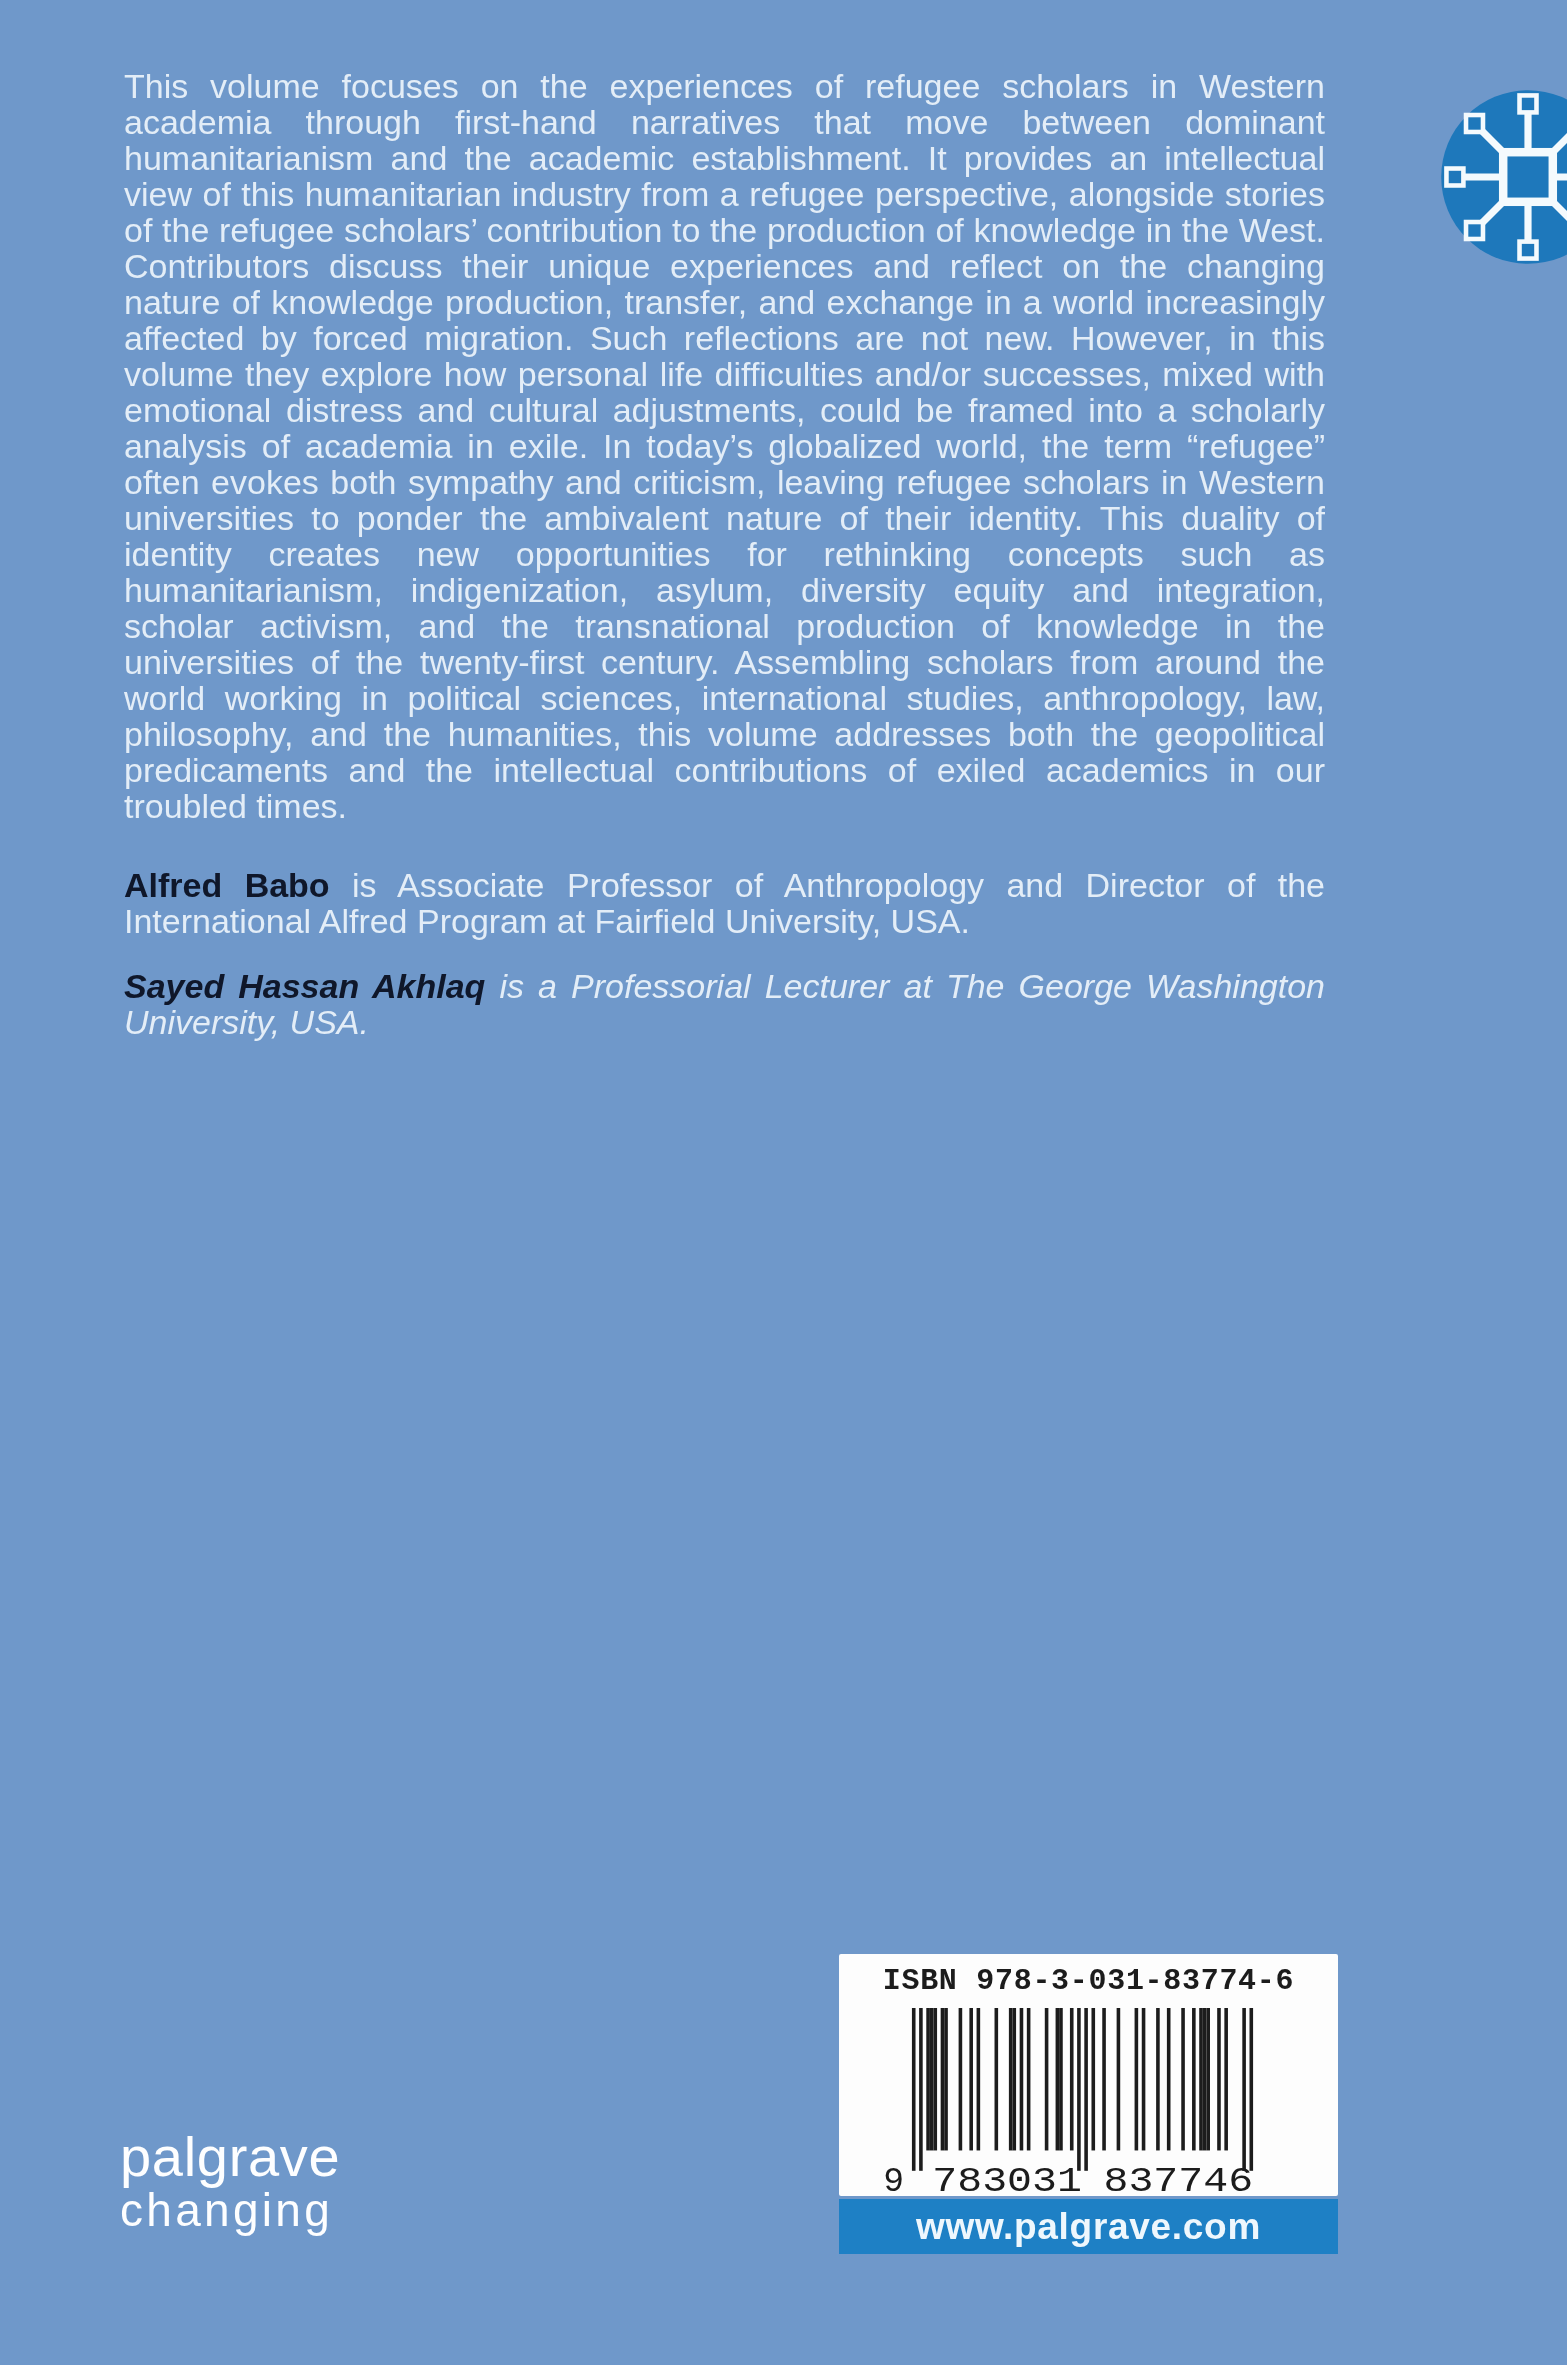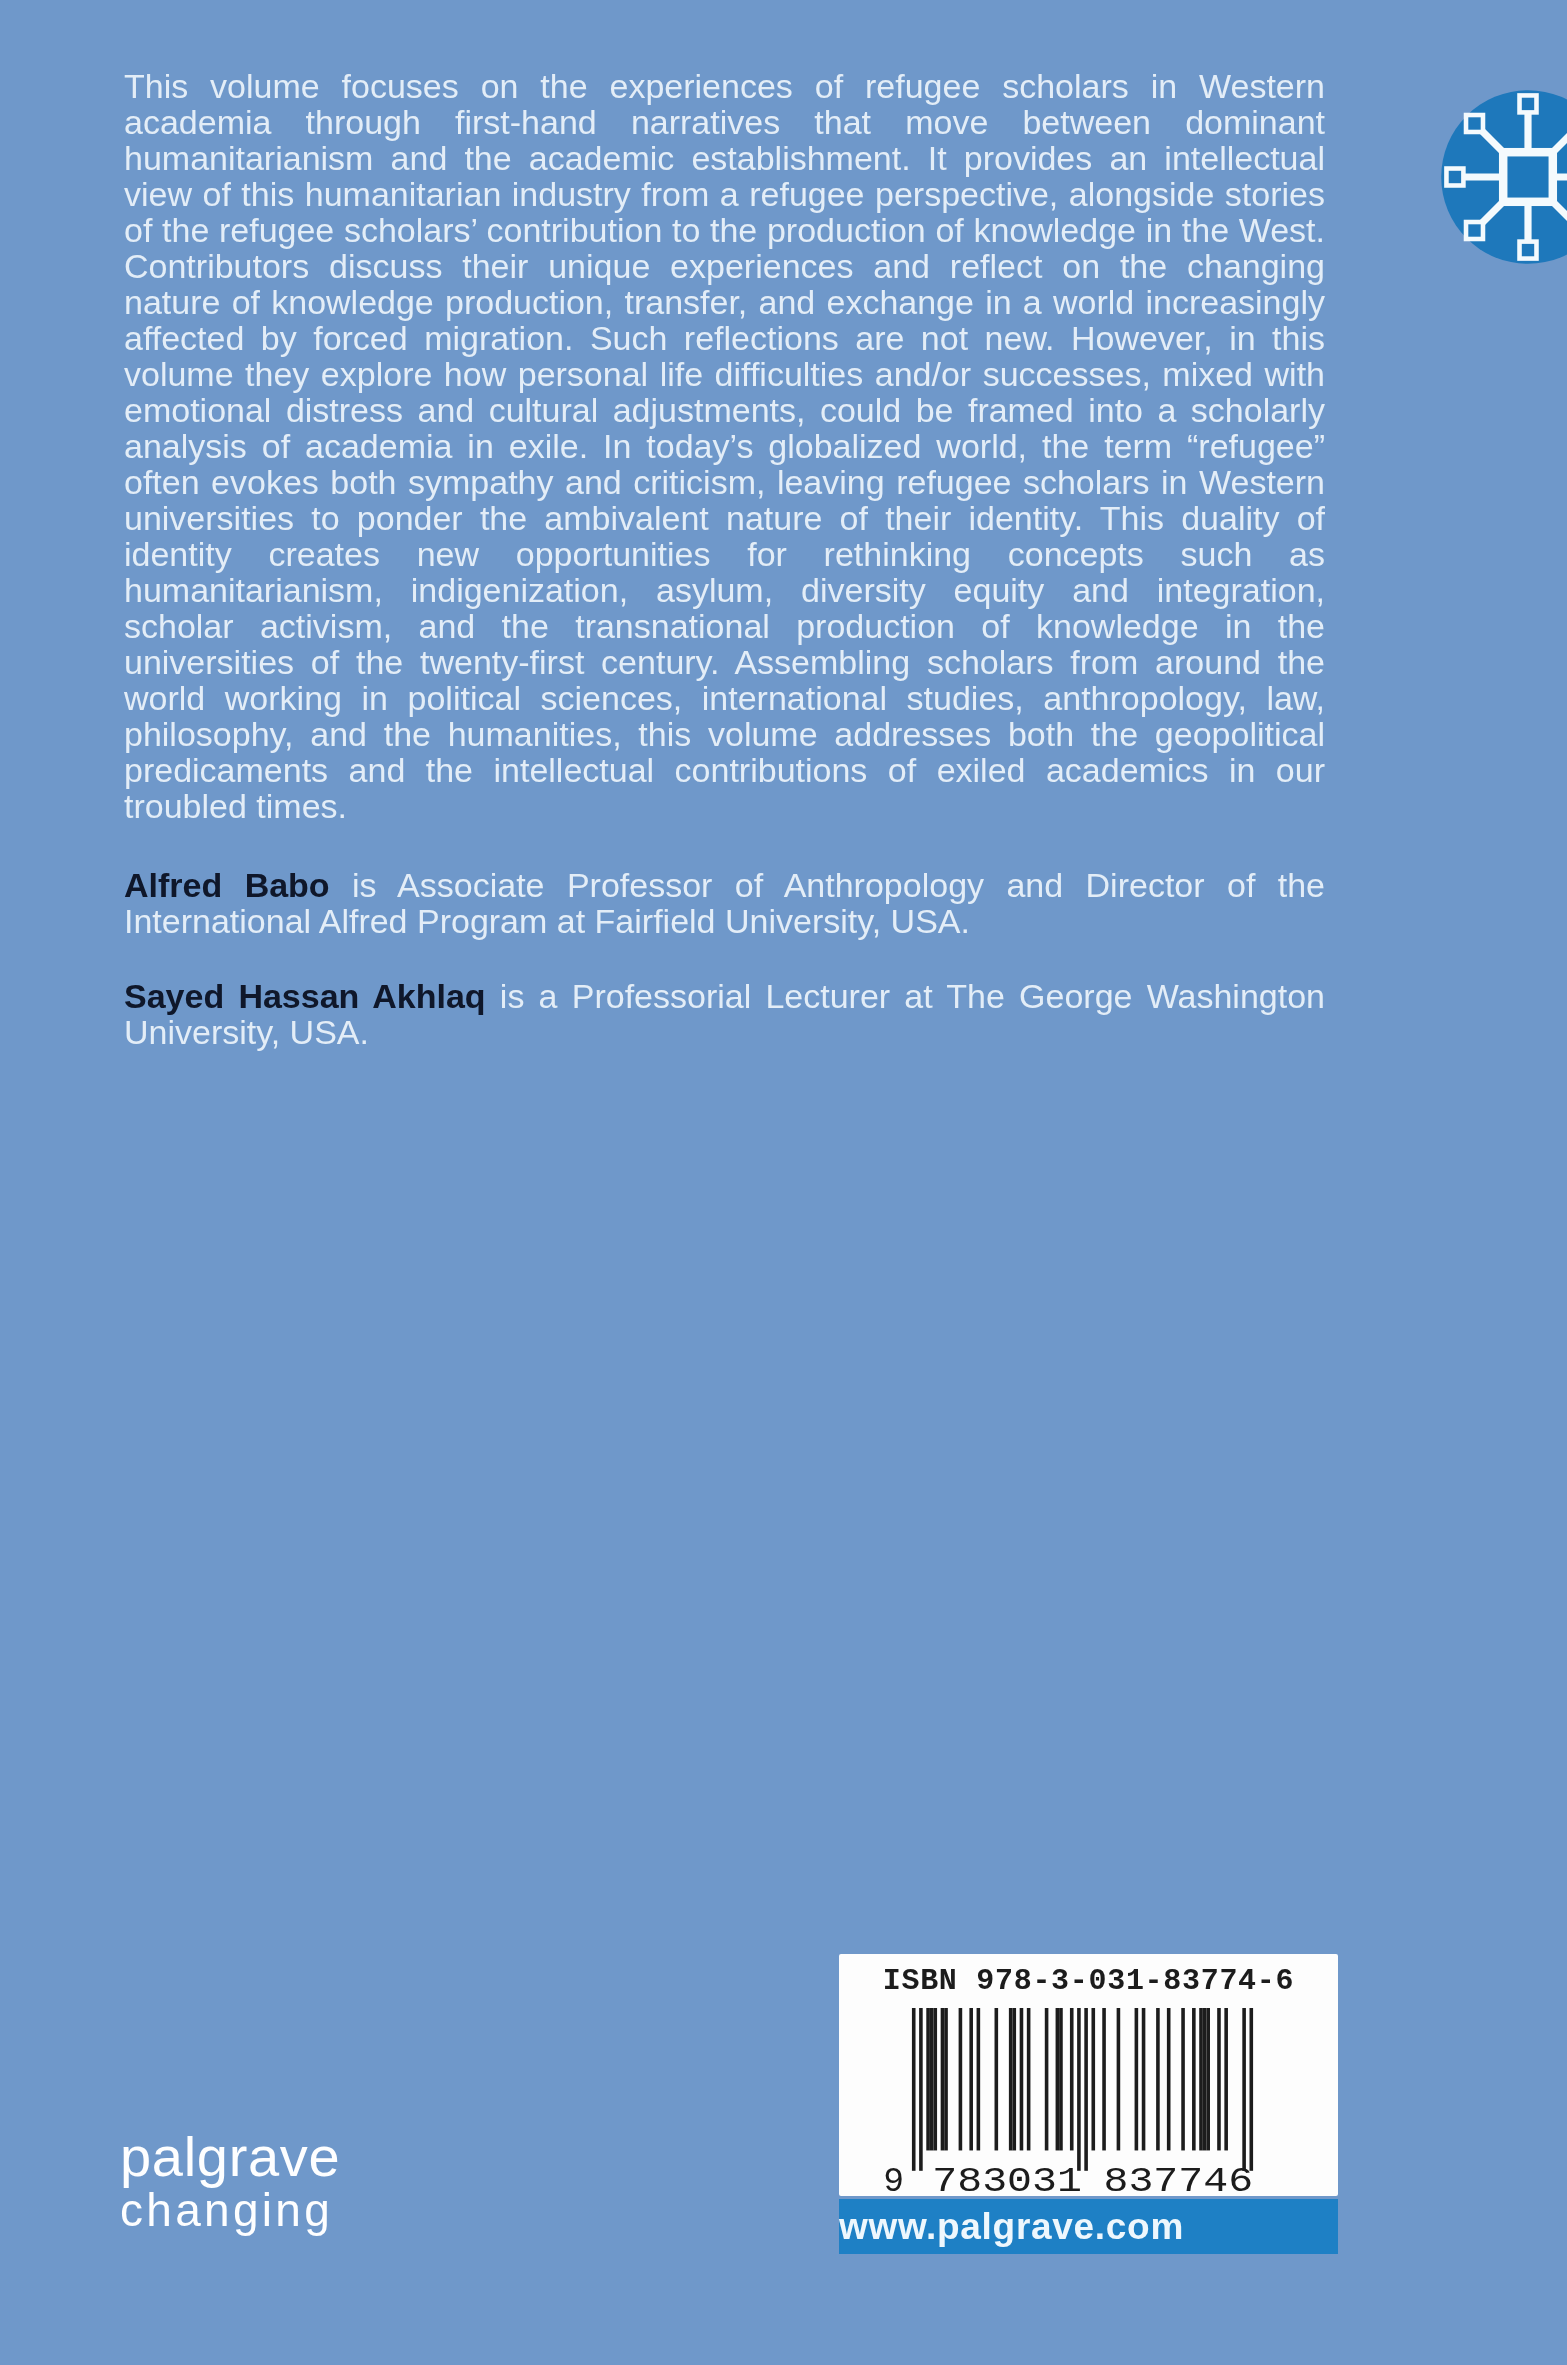--- a/index.html
+++ b/index.html
@@ -23,21 +23,21 @@
     position:absolute;
     left:124px;top:68px;
     width:1201px;
     color:#e3edf7;
     font-size:34px;
     line-height:36px;
   }
   .text-col p{margin:0;text-align:justify;}
   p.blurb{margin-bottom:0;}
   p.bio{margin-top:43px;}
-  p.bio2{margin-top:39px;}
+  p.bio2{margin-top:29px;font-style:italic;}
   p.bio strong{font-weight:bold;color:#0f172a;}
 
   
   .publisher-logo{
     position:absolute;
     left:120px;top:2123px;
     color:#fdfeff;
   }
   .pal{
     font-size:56px;
@@ -80,21 +80,21 @@
     font-size:58px;
     fill:#1c1c1c;
   }
 
   
   .web-band{
     position:absolute;
     left:839px;top:2199px;
     width:499px;height:55px;
     background:#1e80c5;
-    text-align:left;
+    text-align:center;
   }
   .web-band span{
     color:#eef7fd;
     font-size:37px;
     font-weight:bold;
     line-height:55px;
     letter-spacing:0.7px;
   }
 </style>
 </head>

